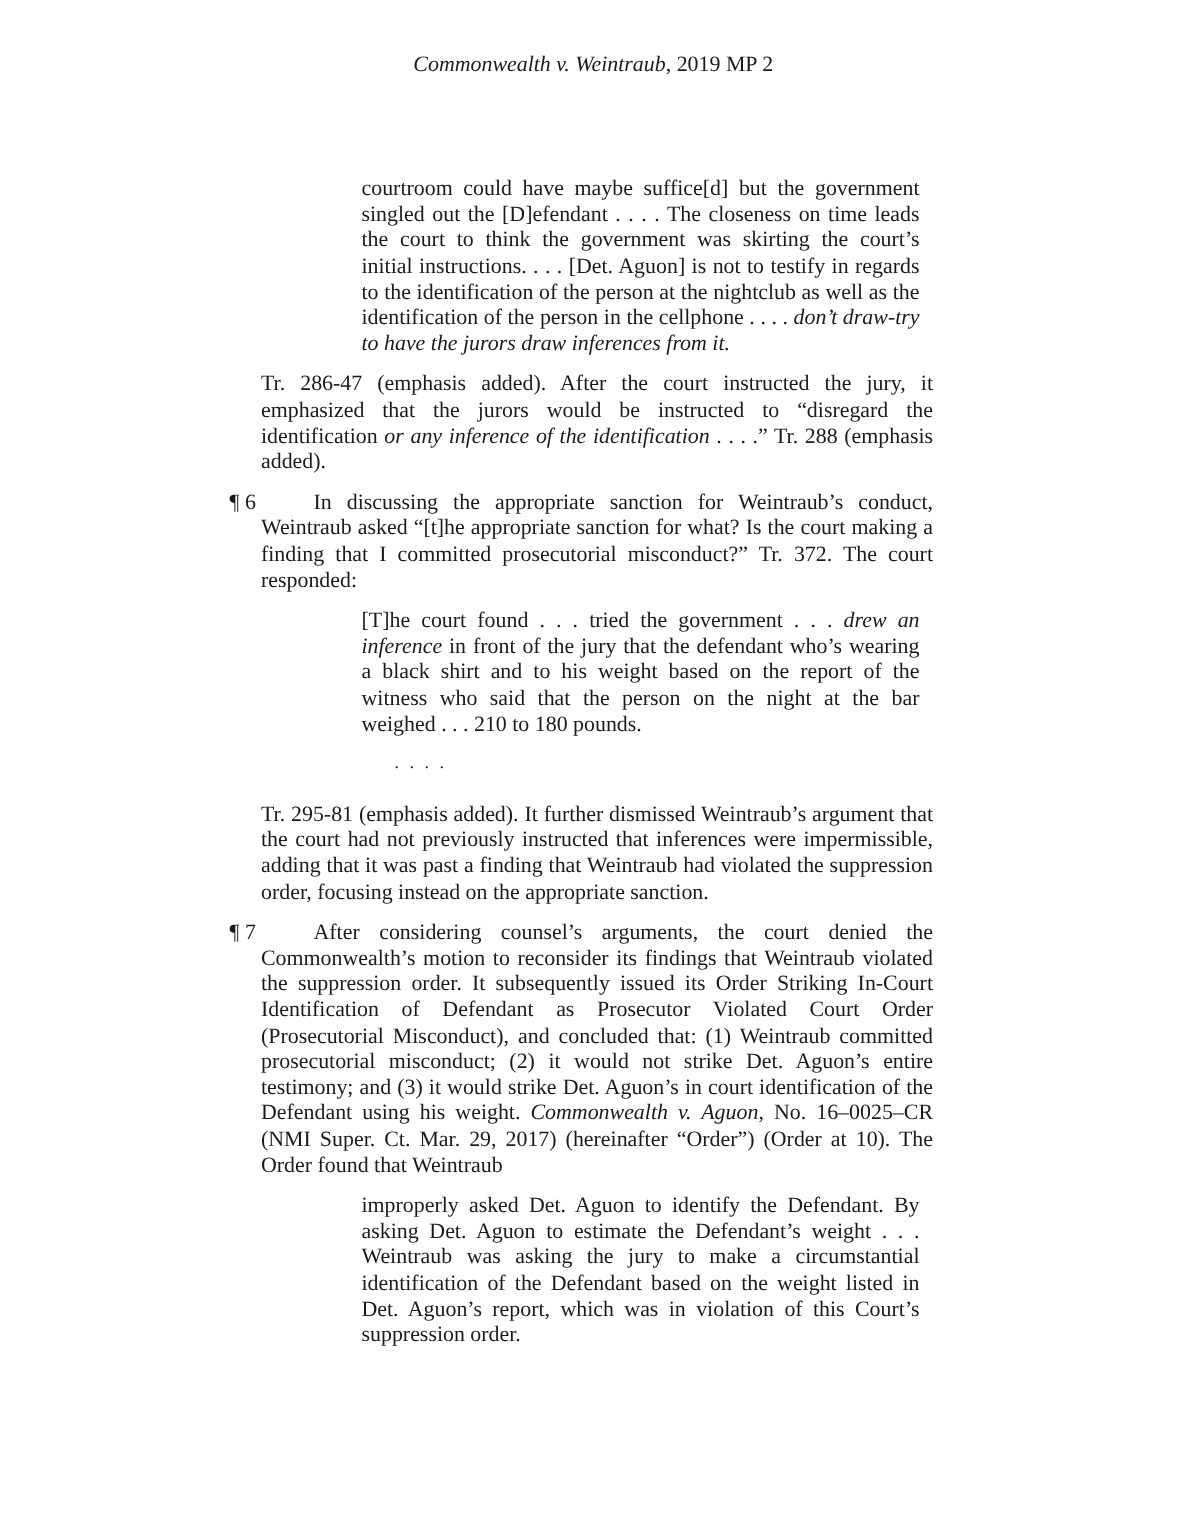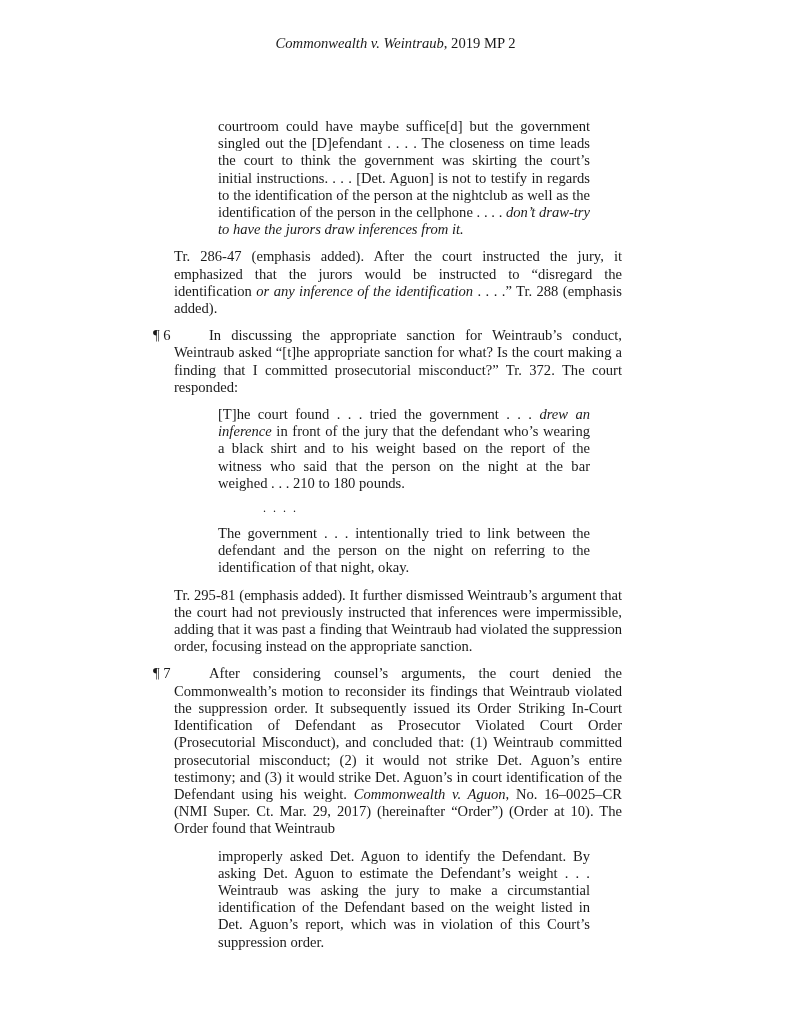--- a/index.html
+++ b/index.html
@@ -9,21 +9,21 @@
     color: #1a1a1a;
     font-size: 14.6px;
   }
   .header {
     position: absolute; top: 35px; left: 0; width: 791px;
     text-align: center; font-size: 14.6px; line-height: 17px;
   }
   .header i { }
   .page { position: absolute; left: 174px; width: 448px; top: 118px; }
   .block {
-    margin-left: 44px; width: 372px;
+    margin-left: 67px; width: 372px;
     text-align: justify; line-height: 17.2px;
   }
   .para {
     text-align: justify; line-height: 17.2px; position: relative;
   }
   .pmark { position: absolute; left: -21px; }
   .indent { display: inline-block; width: 35px; }
   i { font-style: italic; }
   .ellipsis-line { margin-left: 44px; padding-left: 45px; line-height: 17px; font-size: 12px; letter-spacing: 2px; }
   .gap8 { height: 8px; }
@@ -47,21 +47,20 @@
   <div class="para"><span class="pmark">¶ 6</span><span class="indent"></span><span>In discussing the appropriate sanction for Weintraub’s conduct, Weintraub asked “[t]he appropriate sanction for what? Is the court making a finding that I committed prosecutorial misconduct?” Tr. 372. The court responded:</span></div>
 
   <div class="gap10"></div>
 
   <div class="block"><span>[T]he court found . . . tried the government . . . </span><i>drew an inference</i><span> in front of the jury that the defendant who’s wearing a black shirt and to his weight based on the report of the witness who said that the person on the night at the bar weighed . . . 210 to 180 pounds.</span></div>
 
   <div class="gap8"></div>
   <div class="ellipsis-line">. . . .</div>
   <div class="gap8"></div>
 
-  <div class="block"><span>The government . . . intentionally tried to link between the defendant and the person on the night on referring to the identification of that night, okay.</span></div>
 
   <div class="gap10"></div>
 
   <div class="para"><span>Tr. 295-81 (emphasis added). It further dismissed Weintraub’s argument that the court had not previously instructed that inferences were impermissible, adding that it was past a finding that Weintraub had violated the suppression order, focusing instead on the appropriate sanction.</span></div>
 
   <div class="gap10"></div>
 
   <div class="para"><span class="pmark">¶ 7</span><span class="indent"></span><span>After considering counsel’s arguments, the court denied the Commonwealth’s motion to reconsider its findings that Weintraub violated the suppression order. It subsequently issued its Order Striking In-Court Identification of Defendant as Prosecutor Violated Court Order (Prosecutorial Misconduct), and concluded that: (1) Weintraub committed prosecutorial misconduct; (2) it would not strike Det. Aguon’s entire testimony; and (3) it would strike Det. Aguon’s in court identification of the Defendant using his weight. </span><i>Commonwealth v. Aguon</i><span>, No. 16–0025–CR (NMI Super. Ct. Mar. 29, 2017) (hereinafter “Order”) (Order at 10). The Order found that Weintraub</span></div>
 
   <div class="gap10"></div>

